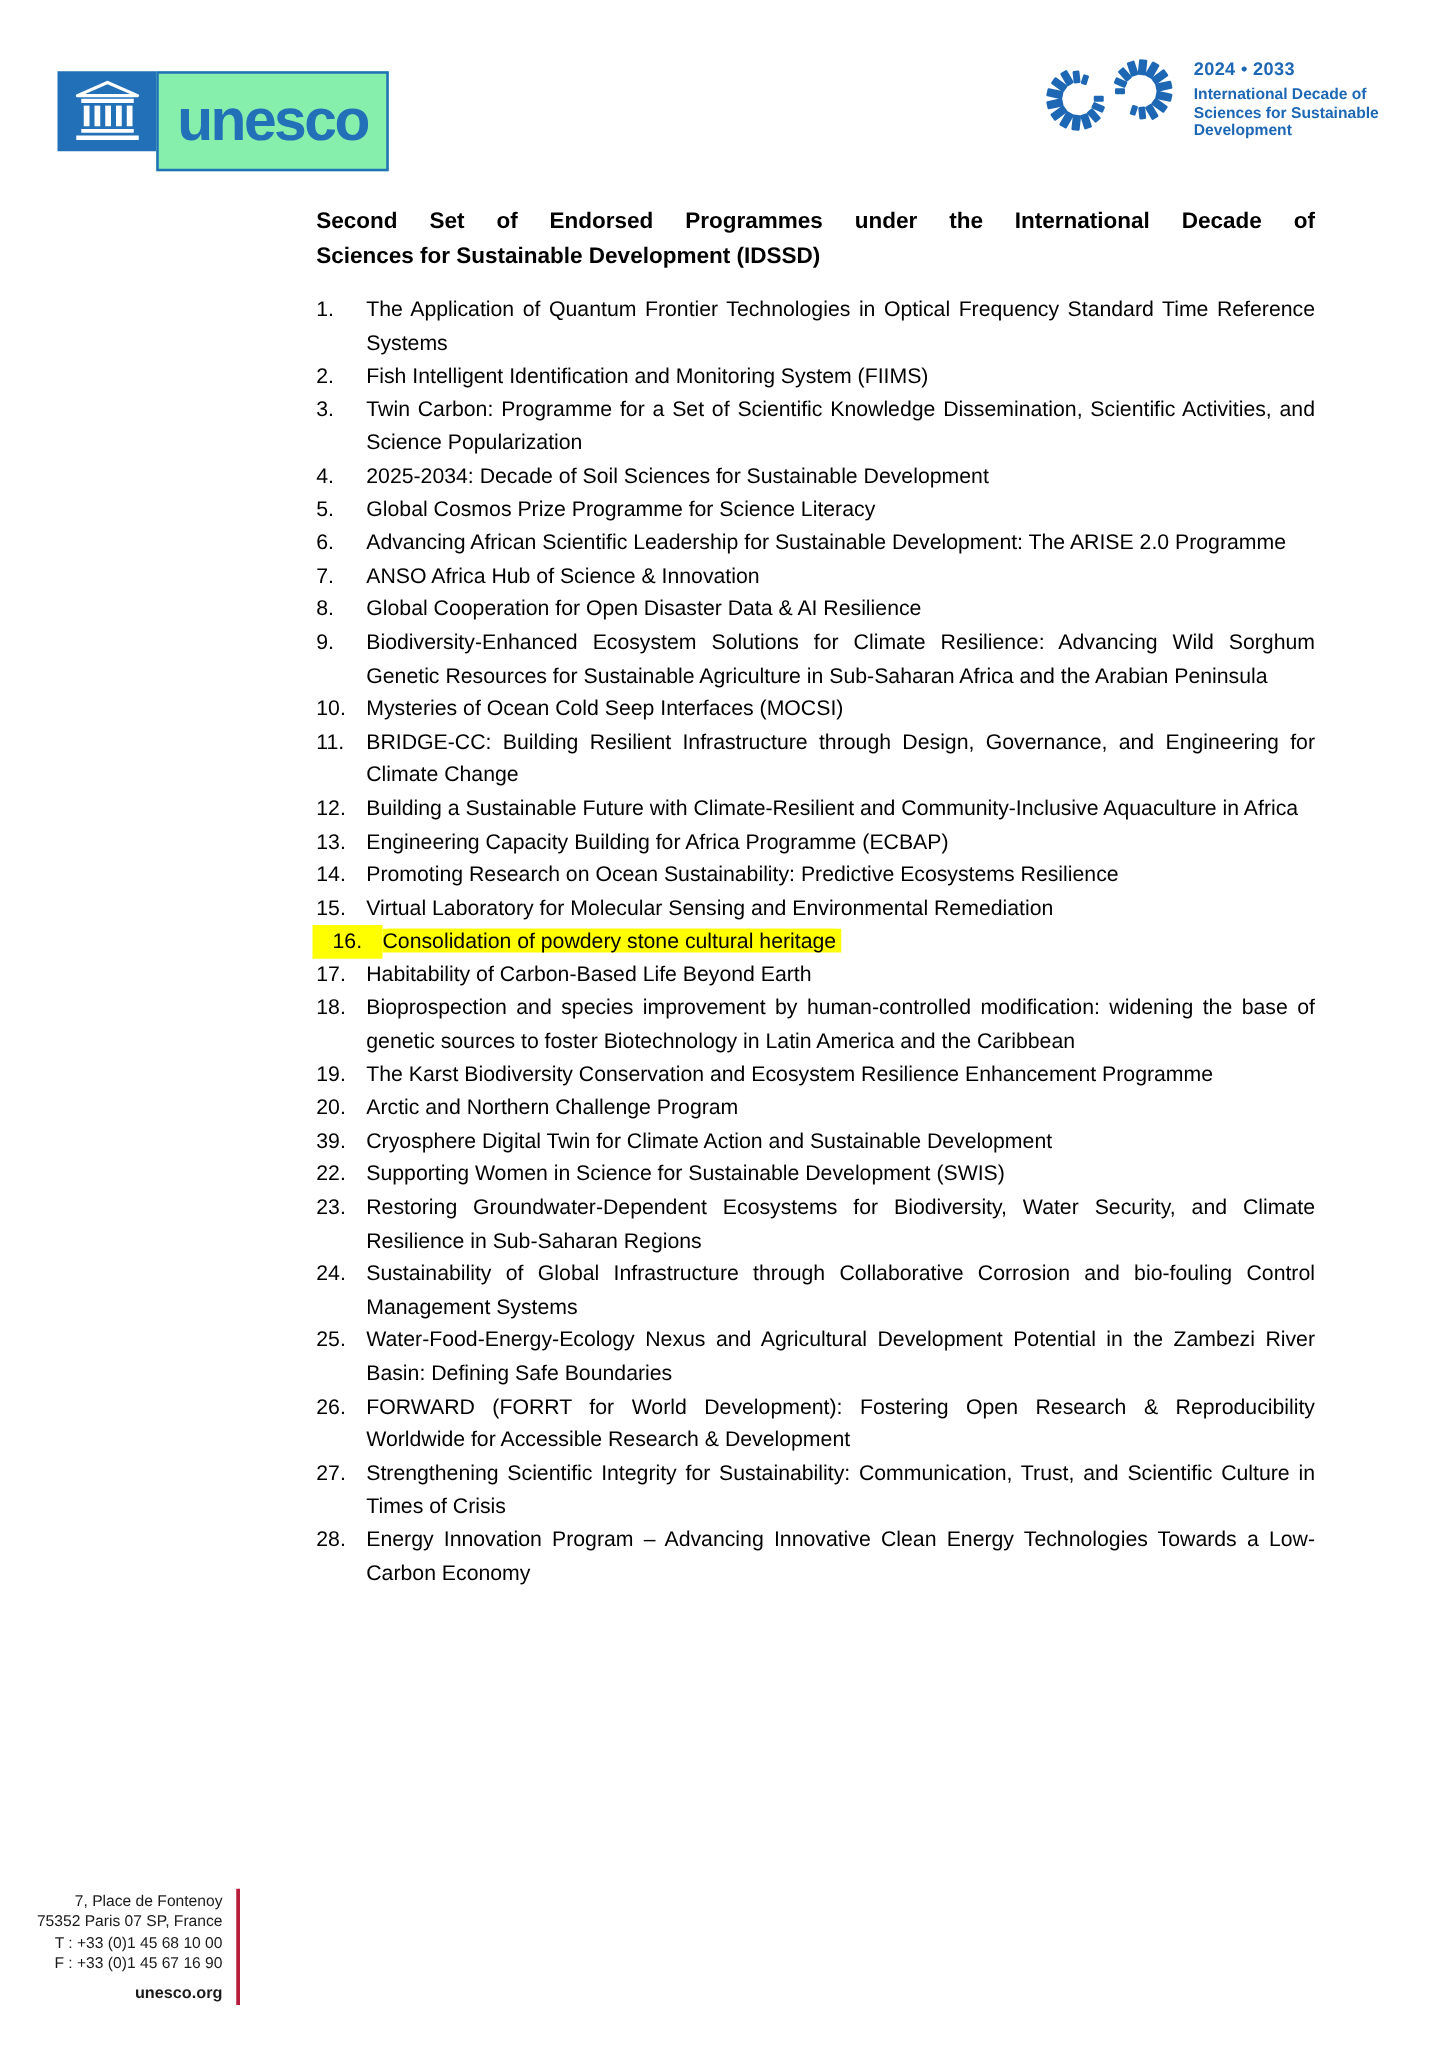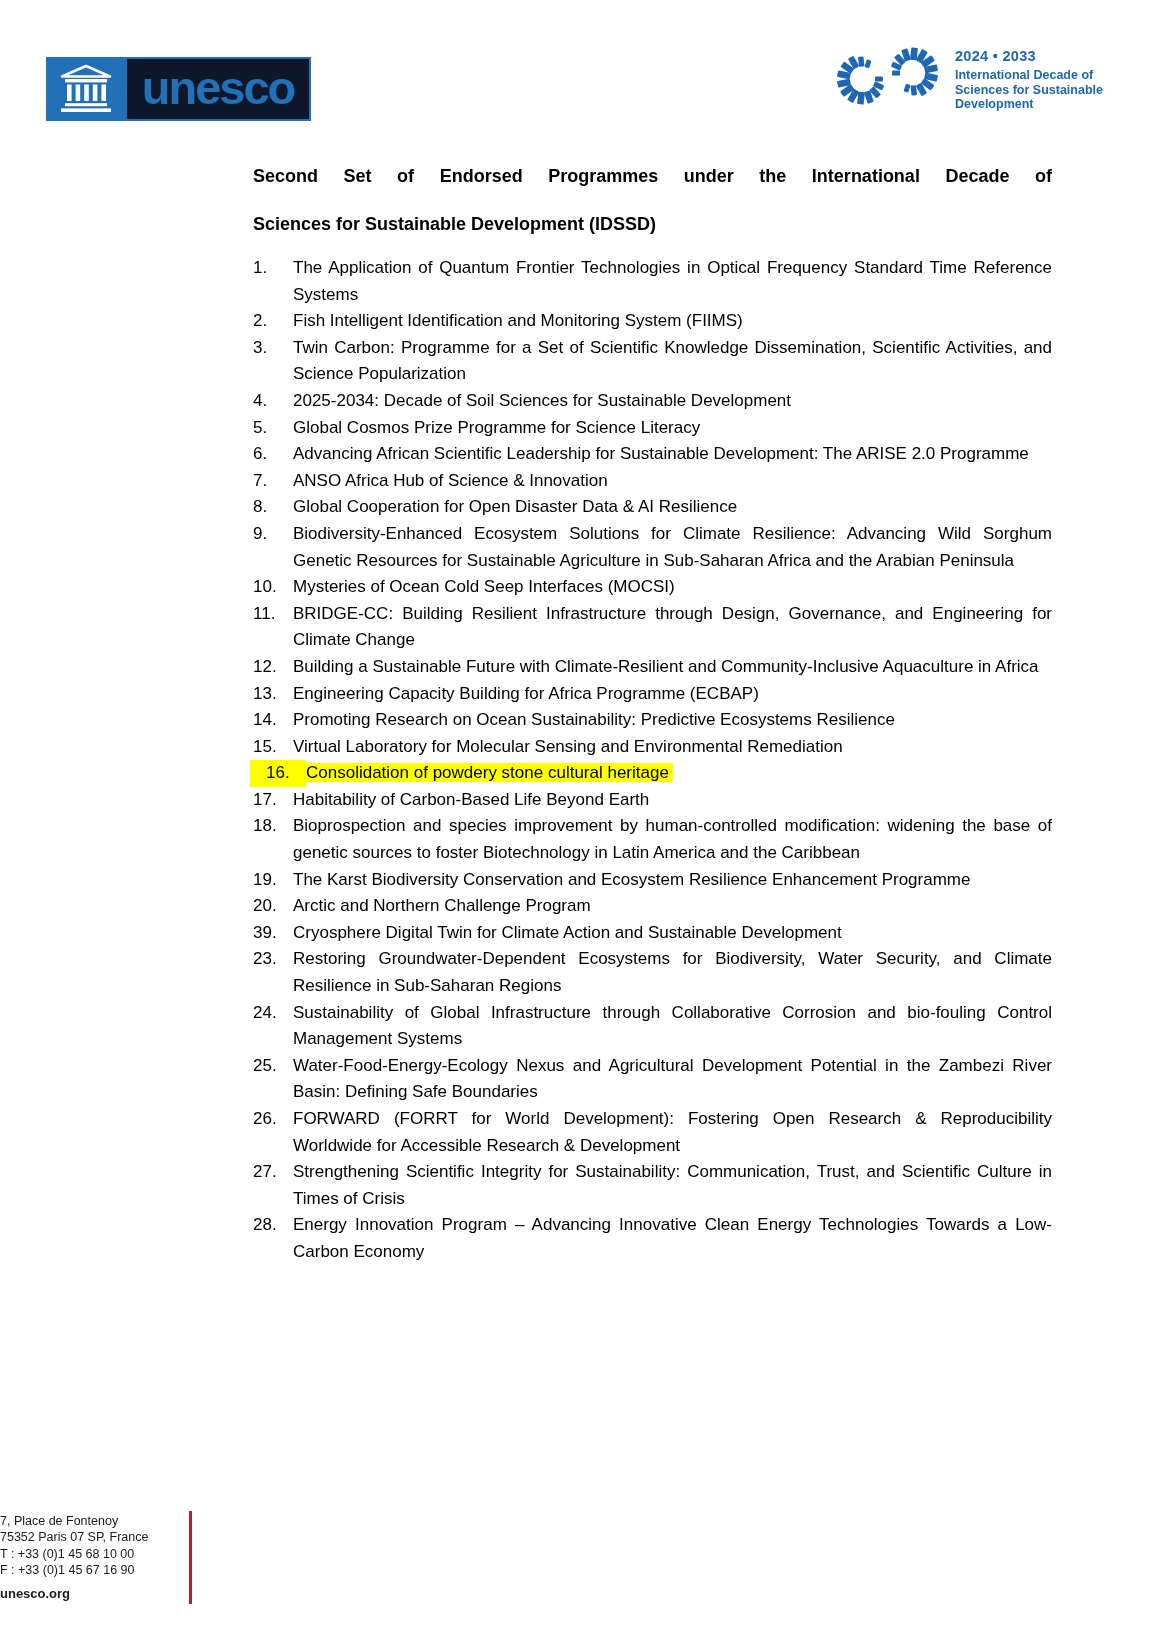--- a/index.html
+++ b/index.html
@@ -11,47 +11,47 @@
   html,body{margin:0;padding:0;background:#ffffff;}
   .page{
     position:relative;width:1150px;height:1640px;background:#fff;
     font-family:"Liberation Sans",sans-serif;color:#000;overflow:hidden;
   }
 
   
   .unesco-logo{position:absolute;left:46px;top:57px;height:64px;display:flex;}
   .unesco-emblem{width:79px;height:64px;background:var(--unesco-blue);
     display:flex;align-items:center;justify-content:center;box-sizing:border-box;}
-  .unesco-wordmark-box{width:186px;height:64px;border:2px solid var(--unesco-blue);
-    box-sizing:border-box;background:#0f172a;display:flex;align-items:center;justify-content:center;}
+  .unesco-wordmark-box{width:186px;height:80px;border:2px solid var(--unesco-blue);
+    box-sizing:border-box;background:#86efac;display:flex;align-items:center;justify-content:center;}
   .unesco-wordmark{color:var(--unesco-blue);font-weight:bold;font-size:47px;
     letter-spacing:-2px;line-height:1;transform:translateY(-2px);}
 
   
   .idssd-logo{position:absolute;left:836px;top:42px;display:flex;gap:15px;align-items:flex-start;}
   .idssd-text{padding-top:6px;color:var(--idssd-blue);}
   .idssd-years{font-weight:bold;font-size:14.5px;margin-bottom:4px;letter-spacing:.3px;}
   .idssd-line{font-size:12.5px;line-height:14.6px;font-weight:bold;}
 
   
   .content{position:absolute;left:253px;top:163px;width:799px;}
   .doc-title{font-size:18px;font-weight:bold;line-height:27.5px;margin:0;}
   .doc-title .t1{display:block;text-align:justify;text-align-last:justify;}
-  .doc-title .t2{display:block;margin-top:20px;}
+  .doc-title .t2{display:block;}
 
   
   .prog-list{margin-top:17px;font-size:17px;line-height:26.6px;}
   .item{display:flex;}
   .item .num{flex:0 0 40px;}
   .item .txt{flex:1;text-align:justify;}
   .item.hl .num{background:var(--hl);margin-left:-3px;padding-left:16px;}
   .item.hl .txt-span{background:var(--hl);box-shadow:4px 0 0 var(--hl);}
 
   
-  .footer-block{position:absolute;left:0;top:1513px;width:178px;
+  .footer-block{position:absolute;left:0;top:1513px;width:178px;text-align:right;
     font-size:12.5px;line-height:16.3px;color:#1a1a1a;}
   .footer-site{font-weight:bold;margin-top:8px;font-size:13px;}
   .footer-rule{position:absolute;left:189px;top:1511px;width:3px;height:93px;
     background:var(--footer-red);}
 </style>
 </head>
 <body>
 
 <div class="page">
 
@@ -208,20 +208,24 @@
   <div class="item">
     <div class="num">20.</div>
     <div class="txt"><span class="txt-span">Arctic and Northern Challenge Program</span></div>
   </div>
 
   <div class="item">
     <div class="num">39.</div>
     <div class="txt"><span class="txt-span">Cryosphere Digital Twin for Climate Action and Sustainable Development</span></div>
   </div>
 
+  <div class="item">
+    <div class="num">22.</div>
+    <div class="txt"><span class="txt-span">Supporting Women in Science for Sustainable Development (SWIS)</span></div>
+  </div>
 
   <div class="item">
     <div class="num">23.</div>
     <div class="txt"><span class="txt-span">Restoring Groundwater-Dependent Ecosystems for Biodiversity, Water Security, and Climate Resilience in Sub-Saharan Regions</span></div>
   </div>
 
   <div class="item">
     <div class="num">24.</div>
     <div class="txt"><span class="txt-span">Sustainability of Global Infrastructure through Collaborative Corrosion and bio-fouling Control Management Systems</span></div>
   </div>

